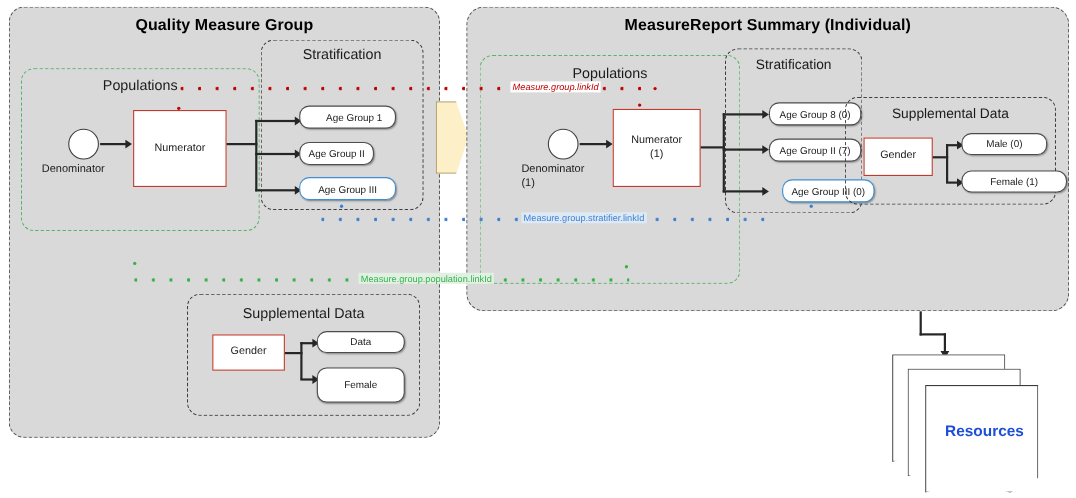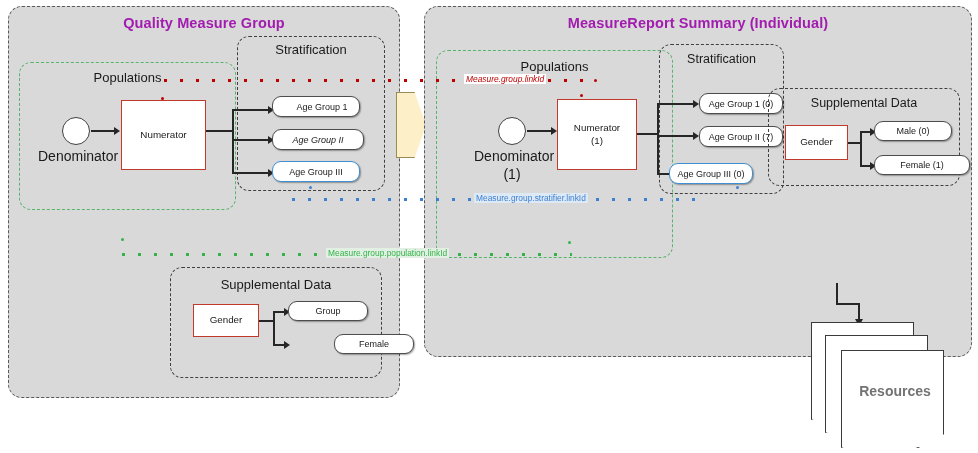--- a/index.html
+++ b/index.html
@@ -4,40 +4,40 @@
 <style>
   html,body{margin:0;padding:0;background:#ffffff;}
   body{width:978px;height:453px;position:relative;overflow:hidden;
        font-family:"Liberation Sans",sans-serif;color:#111;}
 
   .abs{position:absolute;box-sizing:border-box;}
 
   
   .panel{background:#d9d9d9;border:1.6px dashed #595959;border-radius:14px;}
   .panel-title{font-weight:bold;font-size:14.5px;text-align:center;width:100%;
-               position:absolute;top:8px;left:0;letter-spacing:.1px;color:#a21caf;}
+               position:absolute;top:8px;left:0;letter-spacing:.1px;color:#000000;}
 
   
   .dashdot{border:1.3px dashed #3f3f3f;border-radius:12px;background:transparent;}
   .dashdot.green{border-color:#57b46c;}
   .sub-title{position:absolute;top:4px;left:0;width:100%;text-align:center;
              font-size:13px;color:#1a1a1a;}
   .sub-title.sm{font-size:12.5px;}
 
   
   .node-rect{background:#ffffff;border:1.3px solid #c0392b;
              display:flex;align-items:center;justify-content:center;
              text-align:center;font-size:9.8px;line-height:1.25;color:#1a1a1a;}
   .node-pill{background:#ffffff;border:1.25px solid #4d4d4d;border-radius:9px;
              display:flex;align-items:center;justify-content:center;
              text-align:center;font-size:9px;color:#1a1a1a;
              box-shadow:1px 1px 1.5px rgba(0,0,0,.35);}
   .node-pill.blue{border-color:#3f8fd1;}
   .circle{background:#ffffff;border:1.3px solid #404040;border-radius:50%;}
-  .cap{position:absolute;text-align:center;font-size:14px;color:#1a1a1a;line-height:1.25;}
+  .cap{position:absolute;font-size:10px;color:#1a1a1a;line-height:1.25;}
 
   
   .ln{background:#262626;}
   .ln-h{height:1.6px;}
   .ln-v{width:1.6px;}
   .arrowhead{width:0;height:0;border-left:6px solid #262626;
              border-top:4px solid transparent;border-bottom:4px solid transparent;}
   .arrowdown{width:0;height:0;border-top:7px solid #262626;
              border-left:4.5px solid transparent;border-right:4.5px solid transparent;}
 
@@ -52,21 +52,21 @@
   .dotlabel.green{color:#35b34a;background:#e2f0e4;}
 
   .tickdot{position:absolute;width:3px;height:3px;border-radius:50%;}
 
   
   .yarrow{background:#fdf0c9;border:1px solid #9c8a55;
           clip-path:polygon(0% 0%,62% 0%,100% 50%,62% 100%,0% 100%);}
 
   
   .doc{background:#ffffff;border:1.2px solid #3a3a3a;}
-  .doc-label{position:absolute;font-weight:bold;font-size:14px;color:#737373;}
+  .doc-label{position:absolute;font-weight:bold;font-size:14px;color:#1d4ed8;}
 </style>
 </head>
 <body>
 
 <div class="abs panel" style="left:8px;top:6px;width:392px;height:392px;">
   <div class="panel-title">Quality Measure Group</div>
 </div>
 
 <div class="abs dashdot green" style="left:19px;top:62px;width:217px;height:148px;">
   <div class="sub-title" style="top:7px;">Populations</div>
@@ -87,39 +87,39 @@
 <div class="abs ln ln-h" style="left:206px;top:130px;width:28px;"></div>
 <div class="abs ln ln-v" style="left:232px;top:109px;height:65px;"></div>
 <div class="abs ln ln-h" style="left:232px;top:109px;width:38px;"></div>
 <div class="abs arrowhead" style="left:268px;top:106px;"></div>
 <div class="abs ln ln-h" style="left:232px;top:139px;width:38px;"></div>
 <div class="abs arrowhead" style="left:268px;top:136px;"></div>
 <div class="abs ln ln-h" style="left:232px;top:172px;width:38px;"></div>
 <div class="abs arrowhead" style="left:268px;top:169px;"></div>
 
 <div class="abs node-pill" style="left:272px;top:96px;width:88px;height:21px;padding-left:12px;">Age Group 1</div>
-<div class="abs node-pill" style="left:272px;top:129px;width:92px;height:21px;font-style:italic;">Age Group II</div>
+<div class="abs node-pill" style="left:272px;top:129px;width:68px;height:21px;">Age Group II</div>
 <div class="abs node-pill blue" style="left:272px;top:161px;width:88px;height:21px;">Age Group III</div>
 
 <div class="abs dashdot" style="left:170px;top:267px;width:212px;height:111px;">
   <div class="sub-title" style="top:9px;">Supplemental Data</div>
 </div>
 <div class="abs node-rect" style="left:193px;top:304px;width:66px;height:33px;">Gender</div>
 <div class="abs ln ln-h" style="left:259px;top:320px;width:16px;"></div>
 <div class="abs ln ln-v" style="left:273px;top:311px;height:34px;"></div>
 <div class="abs ln ln-h" style="left:273px;top:311px;width:13px;"></div>
 <div class="abs arrowhead" style="left:284px;top:308px;"></div>
 <div class="abs ln ln-h" style="left:273px;top:344px;width:13px;"></div>
 <div class="abs arrowhead" style="left:284px;top:341px;"></div>
-<div class="abs node-pill" style="left:288px;top:301px;width:80px;height:20px;">Group</div>
-<div class="abs node-pill" style="left:288px;top:334px;width:80px;height:20px;margin-left:46px;">Female</div>
+<div class="abs node-pill" style="left:288px;top:301px;width:80px;height:20px;">Data</div>
+<div class="abs node-pill" style="left:288px;top:334px;width:80px;height:32px;">Female</div>
 
 <div class="abs yarrow" style="left:396px;top:92px;width:30px;height:66px;"></div>
 
-<div class="abs panel" style="left:424px;top:6px;width:548px;height:351px;">
+<div class="abs panel" style="left:424px;top:6px;width:548px;height:277px;border-radius:16px;">
   <div class="panel-title">MeasureReport Summary (Individual)</div>
 </div>
 
 <div class="abs dashdot green" style="left:436px;top:50px;width:237px;height:208px;">
   <div class="sub-title" style="top:8px;">Populations</div>
 </div>
 
 <div class="abs dashdot" style="left:659px;top:44px;width:125px;height:150px;">
   <div class="sub-title sm" style="top:7px;">Stratification</div>
 </div>
@@ -142,23 +142,23 @@
 
 <div class="abs ln ln-h" style="left:637px;top:133px;width:22px;"></div>
 <div class="abs ln ln-v" style="left:657px;top:103px;height:72px;"></div>
 <div class="abs ln ln-h" style="left:657px;top:103px;width:38px;"></div>
 <div class="abs arrowhead" style="left:693px;top:100px;"></div>
 <div class="abs ln ln-h" style="left:657px;top:135px;width:38px;"></div>
 <div class="abs arrowhead" style="left:693px;top:132px;"></div>
 <div class="abs ln ln-h" style="left:657px;top:173px;width:38px;"></div>
 <div class="abs arrowhead" style="left:693px;top:170px;"></div>
 
-<div class="abs node-pill" style="left:699px;top:93px;width:84px;height:21px;">Age Group 1 (0)</div>
+<div class="abs node-pill" style="left:699px;top:93px;width:84px;height:21px;">Age Group 8 (0)</div>
 <div class="abs node-pill" style="left:699px;top:126px;width:84px;height:21px;">Age Group II (7)</div>
-<div class="abs node-pill blue" style="left:669px;top:163px;width:84px;height:21px;">Age Group III (0)</div>
+<div class="abs node-pill blue" style="left:711px;top:163px;width:84px;height:21px;">Age Group III (0)</div>
 
 <div class="abs dashdot" style="left:768px;top:88px;width:192px;height:98px;">
   <div class="sub-title sm" style="top:7px;">Supplemental Data</div>
 </div>
 
 <div class="abs node-rect" style="left:785px;top:125px;width:63px;height:35px;">Gender</div>
 <div class="abs ln ln-h" style="left:848px;top:142px;width:14px;"></div>
 <div class="abs ln ln-v" style="left:860px;top:131px;height:35px;"></div>
 <div class="abs ln ln-h" style="left:860px;top:131px;width:12px;"></div>
 <div class="abs arrowhead" style="left:870px;top:128px;"></div>

